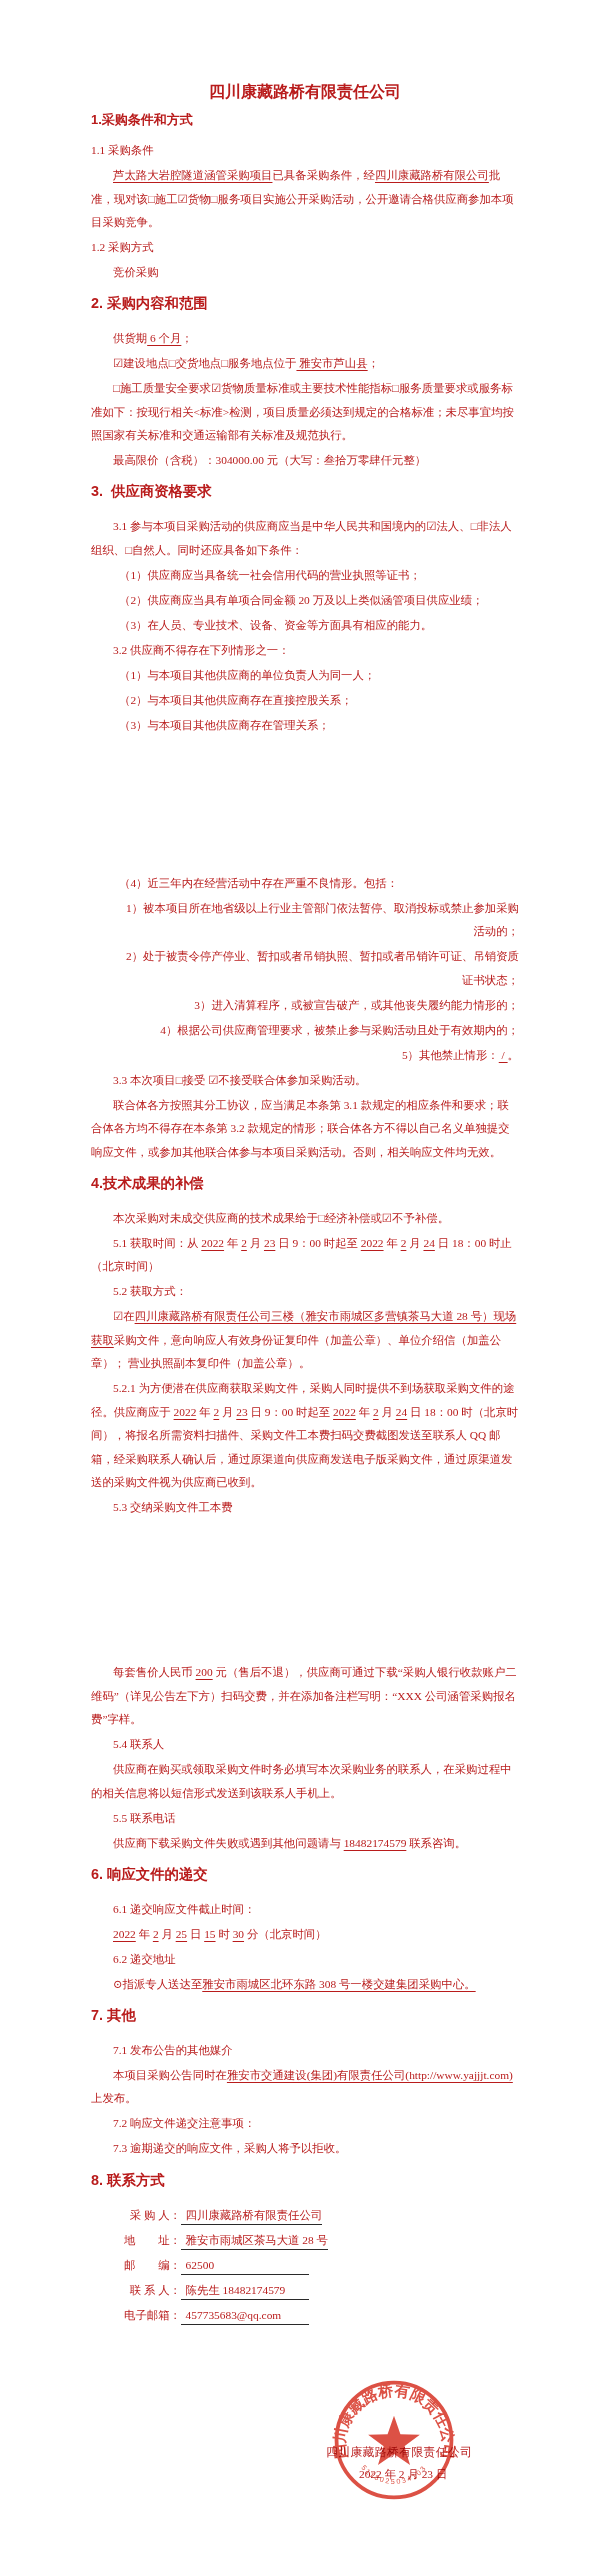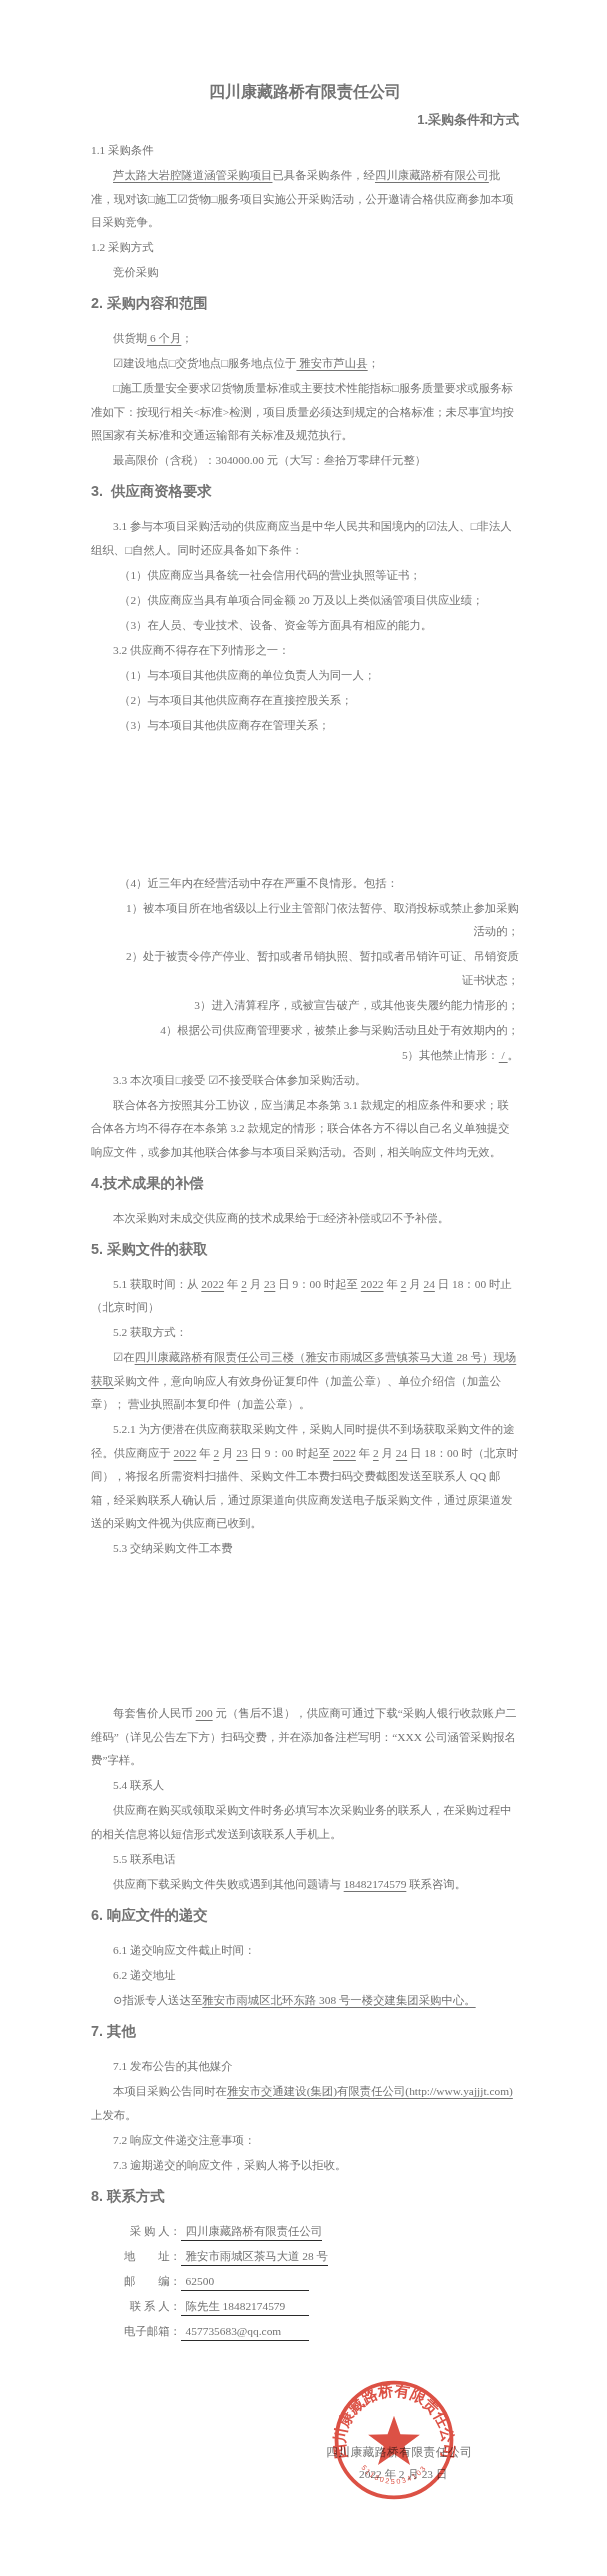--- a/index.html
+++ b/index.html
@@ -5,32 +5,32 @@
   html,body{margin:0;padding:0;background:#ffffff;}
   .page{
     position:relative;
     width:607px;height:2576px;
     margin:0 auto;
     background:#ffffff;
     overflow:hidden;
     box-sizing:border-box;
     padding:0 88px 0 91px;
     font-family:"Liberation Serif","DejaVu Serif",serif;
-    color:#737373;
+    color:#b91c1c;
   }
   .top-pad{height:80px;}
   .title{
     font-family:"Liberation Sans","DejaVu Sans",sans-serif;
     font-weight:bold;font-size:16px;line-height:24px;
     text-align:center;margin:0 0 4.6px;white-space:pre-wrap;
   }
   .h1{
     font-family:"Liberation Sans","DejaVu Sans",sans-serif;
     font-weight:bold;font-size:13px;line-height:20px;
-    margin:6px 0 9px;white-space:pre-wrap;text-align:right;
+    margin:6px 0 9px;white-space:pre-wrap;
   }
   .h2{
     font-family:"Liberation Sans","DejaVu Sans",sans-serif;
     font-weight:bold;font-size:14.4px;line-height:23px;
     margin:7.6px 0 12px;white-space:pre-wrap;
   }
   p{
     font-size:11.4px;line-height:23.5px;margin:0 0 1.5px;
     white-space:pre-wrap;
   }
@@ -97,37 +97,37 @@
   <p class="ind-num">2）处于被责令停产停业、暂扣或者吊销执照、暂扣或者吊销许可证、吊销资质证书状态；</p>
   <p class="ind-num">3）进入清算程序，或被宣告破产，或其他丧失履约能力情形的；</p>
   <p class="ind-num">4）根据公司供应商管理要求，被禁止参与采购活动且处于有效期内的；</p>
   <p class="ind-num"><span>5）其他禁止情形：</span><span class="u"> / </span><span>。</span></p>
   <p class="ind">3.3 本次项目□接受 ☑不接受联合体参加采购活动。</p>
   <p class="ind">联合体各方按照其分工协议，应当满足本条第 3.1 款规定的相应条件和要求；联合体各方均不得存在本条第 3.2 款规定的情形；联合体各方不得以自己名义单独提交响应文件，或参加其他联合体参与本项目采购活动。否则，相关响应文件均无效。</p>
 
   <div class="h2">4.技术成果的补偿</div>
   <p class="ind">本次采购对未成交供应商的技术成果给于□经济补偿或☑不予补偿。</p>
 
-  <div class="h2">5. 采购文件的获取</div>
   <p class="ind"><span>5.1 获取时间：从 </span><span class="u">2022</span><span> 年 </span><span class="u">2</span><span> 月 </span><span class="u">23</span><span> 日 9：00 时起至 </span><span class="u">2022</span><span> 年 </span><span class="u">2</span><span> 月 </span><span class="u">24</span><span> 日 18：00 时止（北京时间）</span></p>
   <p class="ind">5.2 获取方式：</p>
   <p class="ind"><span>☑在</span><span class="u">四川康藏路桥有限责任公司三楼（雅安市雨城区多营镇茶马大道 28 号）现场获取</span><span>采购文件，意向响应人有效身份证复印件（加盖公章）、单位介绍信（加盖公章）； 营业执照副本复印件（加盖公章）。</span></p>
   <p class="ind"><span>5.2.1 为方便潜在供应商获取采购文件，采购人同时提供不到场获取采购文件的途径。供应商应于 </span><span class="u">2022</span><span> 年 </span><span class="u">2</span><span> 月 </span><span class="u">23</span><span> 日 9：00 时起至 </span><span class="u">2022</span><span> 年 </span><span class="u">2</span><span> 月 </span><span class="u">24</span><span> 日 18：00 时（北京时间），将报名所需资料扫描件、采购文件工本费扫码交费截图发送至联系人 QQ 邮箱，经采购联系人确认后，通过原渠道向供应商发送电子版采购文件，通过原渠道发送的采购文件视为供应商已收到。</span></p>
   <p class="ind">5.3 交纳采购文件工本费</p>
 
   <div class="gap-b"></div>
 
   <p class="ind"><span>每套售价人民币 </span><span class="u">200</span><span> 元（售后不退），供应商可通过下载“采购人银行收款账户二维码”（详见公告左下方）扫码交费，并在添加备注栏写明：“XXX 公司涵管采购报名费”字样。</span></p>
   <p class="ind">5.4 联系人</p>
   <p class="ind">供应商在购买或领取采购文件时务必填写本次采购业务的联系人，在采购过程中的相关信息将以短信形式发送到该联系人手机上。</p>
   <p class="ind">5.5 联系电话</p>
   <p class="ind"><span>供应商下载采购文件失败或遇到其他问题请与 </span><span class="u">18482174579</span><span> 联系咨询。</span></p>
 
   <div class="h2">6. 响应文件的递交</div>
   <p class="ind">6.1 递交响应文件截止时间：</p>
+  <p class="ind"><span class="u">2022</span><span> 年 </span><span class="u">2</span><span> 月 </span><span class="u">25</span><span> 日 </span><span class="u">15</span><span> 时 </span><span class="u">30</span><span> 分（北京时间）</span></p>
   <p class="ind">6.2 递交地址</p>
   <p class="ind"><span>⊙指派专人送达至</span><span class="u">雅安市雨城区北环东路 308 号一楼交建集团采购中心。</span></p>
 
   <div class="h2">7. 其他</div>
   <p class="ind">7.1 发布公告的其他媒介</p>
   <p class="ind"><span>本项目采购公告同时在</span><span class="u">雅安市交通建设(集团)有限责任公司(http://www.yajjjt.com)</span><span>上发布。</span></p>
   <p class="ind">7.2 响应文件递交注意事项：</p>
   <p class="ind">7.3 逾期递交的响应文件，采购人将予以拒收。</p>
 
   <div class="h2">8. 联系方式</div>

